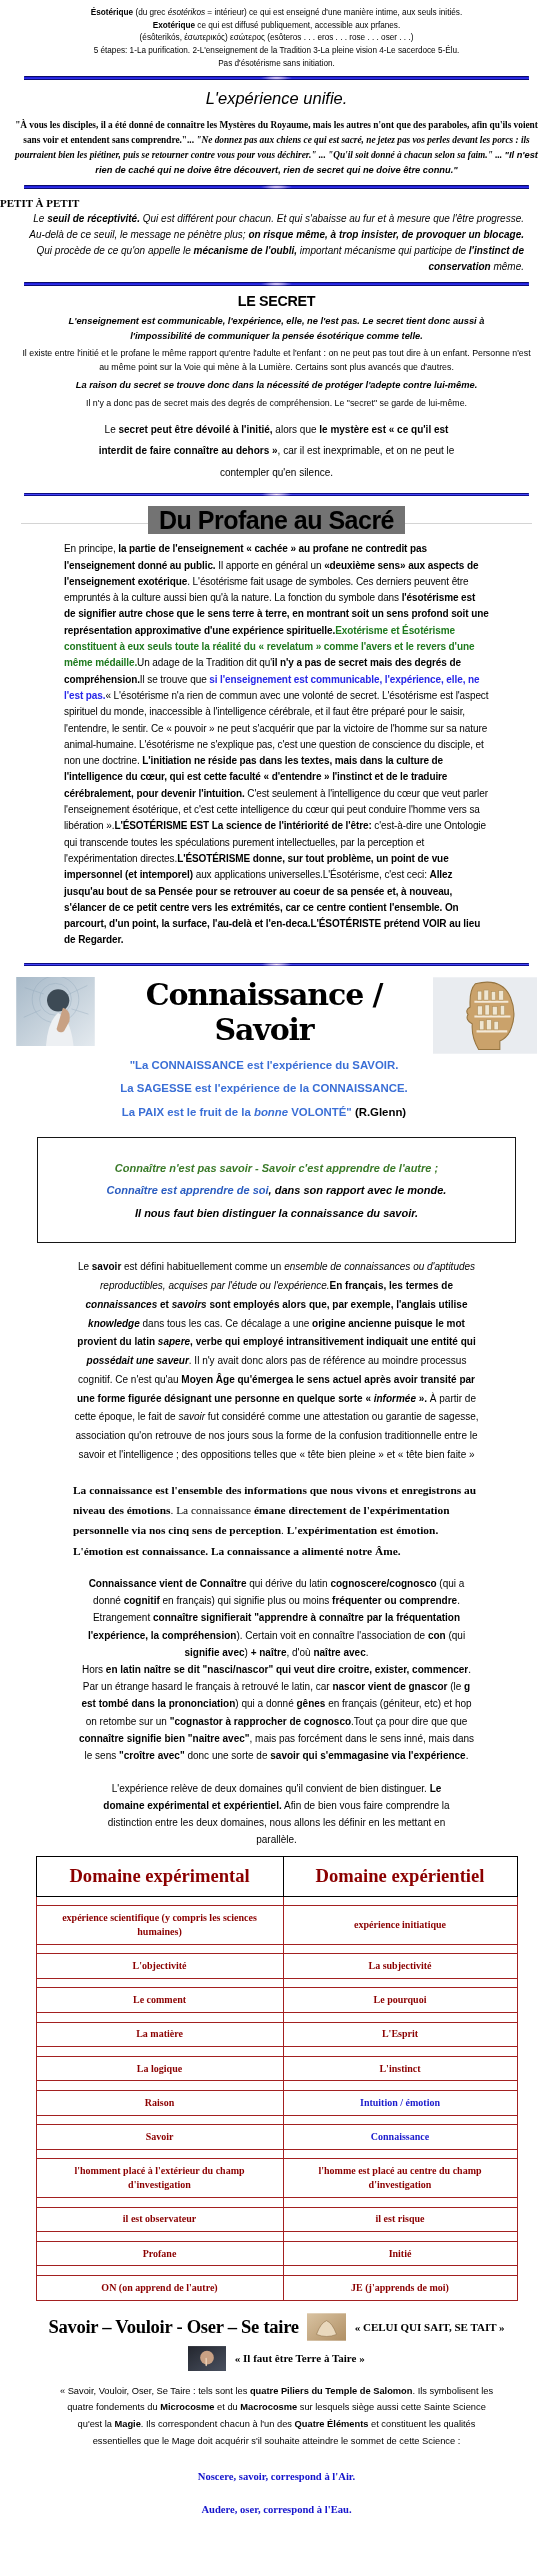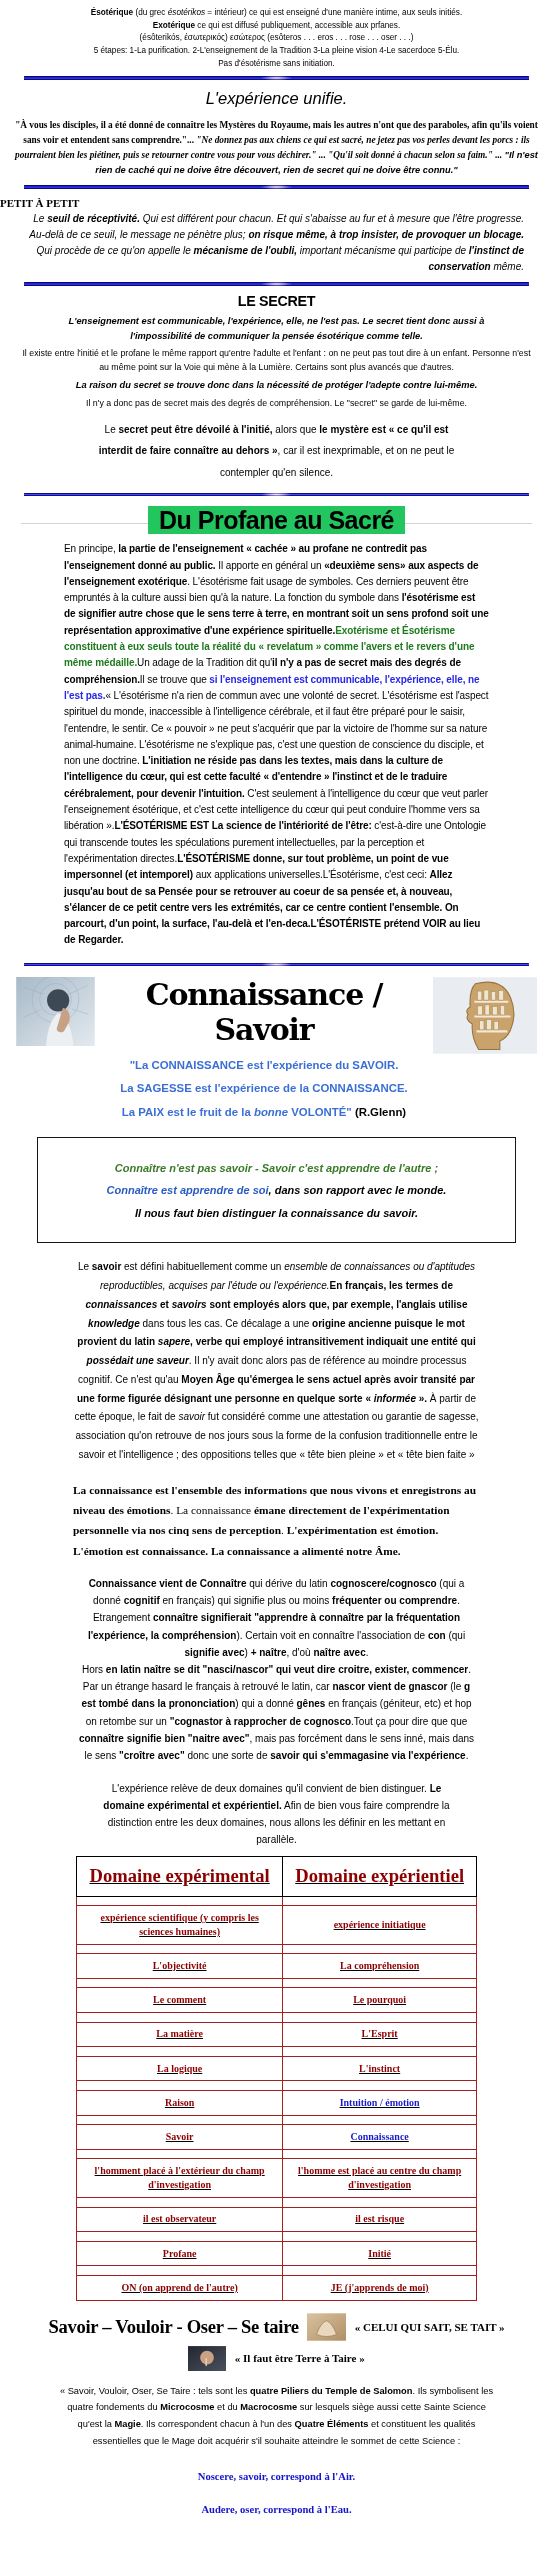--- a/index.html
+++ b/index.html
@@ -32,39 +32,39 @@
   .petit-h{font-family:"Liberation Serif",serif;text-align:left;font-size:11px;font-weight:700;margin:6.4px 0 2.1px;}
   .petit-p{text-align:right;font-style:italic;font-size:10px;line-height:1.6;margin:2.1px 29px 6.4px;}
 
   .secret-h{text-align:center;font-size:14.3px;font-weight:800;margin:7.4px 0 5.3px;letter-spacing:-0.3px;}
   .secret-lead{text-align:center;font-weight:700;font-style:italic;font-size:9.3px;line-height:1.55;margin:4.3px 40px;}
   .secret-body{text-align:center;font-size:8.8px;line-height:1.5;margin:3.2px 21px;}
   .secret-close{text-align:center;font-size:10px;line-height:2.15;margin:8.5px 98px 9.6px;}
 
   .hr-heading{position:relative;text-align:center;margin:9.6px 0 3.2px;}
   .hr-heading::before{content:"";position:absolute;left:21px;right:21px;top:58%;border-top:0.5px solid #d4d4d4;}
-  .hr-heading .ht{position:relative;background:#22c55e;padding:0 10.6px;font-size:25px;font-weight:800;letter-spacing:-0.5px;}
+  .hr-heading .ht{position:relative;background:#737373;padding:0 10.6px;font-size:25px;font-weight:800;letter-spacing:-0.5px;}
 
   .profane-p{width:425px;margin:6.4px auto 14px;font-size:10px;line-height:1.63;letter-spacing:-0.1px;}
 
   .conn-section{display:flex;align-items:flex-start;justify-content:center;gap:10.6px;margin:10.6px 16px 4.3px;}
   .conn-center{flex:1;text-align:center;}
   .conn-h{font-family:"DejaVu Serif",serif;font-size:30px;font-weight:700;letter-spacing:-1.1px;margin:0 0 10.6px;}
   .conn-line{font-size:11.4px;margin:11.7px 0;}
 
   .box{border:1.1px solid #161616;width:457px;margin:7.4px auto 5.3px;padding:12.8px 9.6px;text-align:center;}
   .box-line{font-size:11px;margin:10.6px 0;}
 
   .savoir-p{width:412px;margin:15px auto;text-align:center;font-size:10px;line-height:1.88;}
   .serif-p{width:407px;margin:14px auto;text-align:left;font-family:"Liberation Serif",serif;font-size:11.4px;line-height:1.78;}
   .connaitre-p{width:396px;margin:14px auto 0;text-align:center;font-size:10px;line-height:1.72;}
   .connaitre-p2{width:396px;margin:0 auto;text-align:center;font-size:10px;line-height:1.72;}
   .exp2-p{width:372px;margin:16px auto 7.4px;text-align:center;font-size:10px;line-height:1.7;}
 
-  table.domains{border-collapse:collapse;margin:4.3px auto 12.8px;width:401px;border:1.1px solid #000;text-decoration:underline;}
+  table.domains{border-collapse:collapse;margin:4.3px auto 12.8px;width:482px;border:1.1px solid #000;}
   .domains th{border:1.1px solid #000;font-family:"Liberation Serif",serif;color:#8b0000;font-size:18.6px;font-weight:700;padding:8.5px 4.3px;background:#fff;}
   .domains td{border:0.5px solid #a32020;color:#8b0000;font-family:"Liberation Serif",serif;font-weight:700;font-size:10px;text-align:center;padding:4.8px 7.4px;line-height:1.4;}
   .domains tr.sp td{padding:4.3px;}
 
   .sv-row{display:flex;align-items:center;justify-content:center;gap:8.5px;margin:4.3px 0;}
   .sv-h{font-family:"Liberation Serif",serif;font-size:18.6px;font-weight:700;margin:0;letter-spacing:-0.3px;}
   .sv-quote{font-family:"Liberation Serif",serif;font-size:11px;font-weight:700;}
 
   .pillars-p{width:441px;margin:11.7px auto 5.3px;text-align:center;font-size:9.3px;line-height:1.78;}
   .element-line{text-align:center;color:#1414cc;font-weight:700;font-family:"Liberation Serif",serif;font-size:10.6px;margin:22px 0;}
@@ -189,21 +189,21 @@
       <tr>
           <td><span>expérience scientifique (y compris les sciences humaines)</span></td>
           <td><span>expérience initiatique</span></td>
         </tr>
       <tr class="sp">
           <td></td>
           <td></td>
         </tr>
       <tr>
           <td><span>L'objectivité</span></td>
-          <td><span>La compréhension</span></td>
+          <td><span>La subjectivité</span></td>
         </tr>
       <tr class="sp">
           <td></td>
           <td></td>
         </tr>
       <tr>
           <td><span>Le comment</span></td>
           <td><span>Le pourquoi</span></td>
         </tr>
       <tr class="sp">

